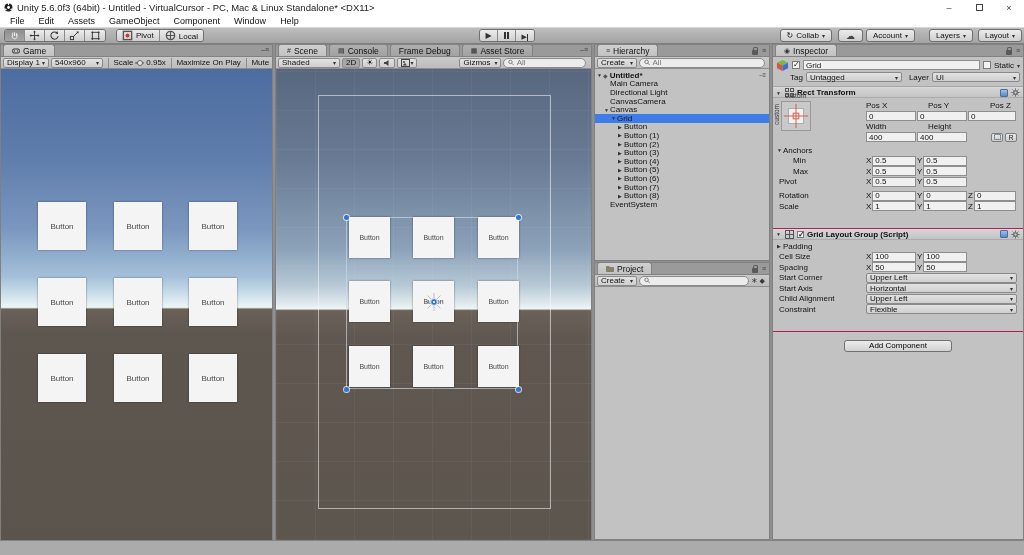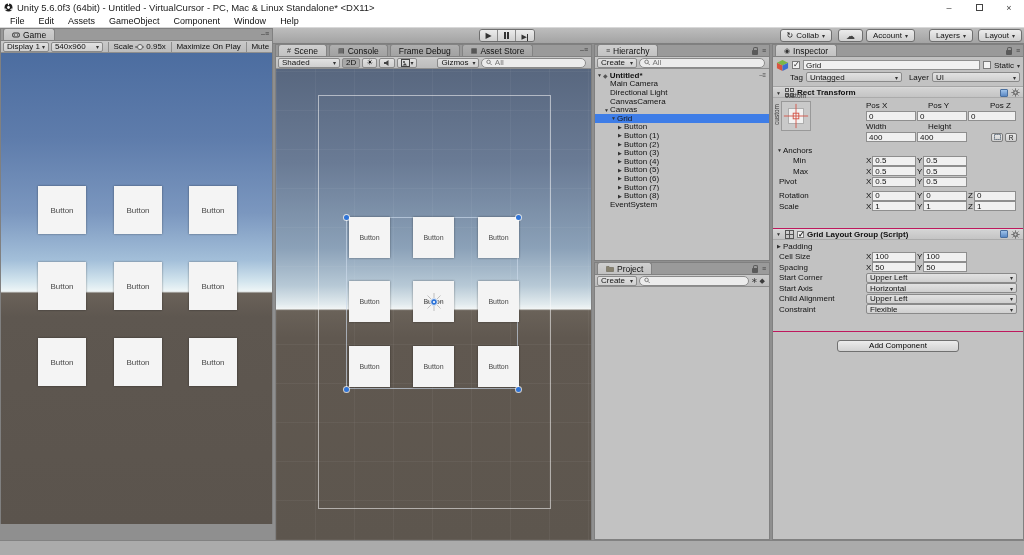--- a/index.html
+++ b/index.html
@@ -54,21 +54,21 @@
   .toolbtn { background:linear-gradient(#e2e2e2,#cfcfcf); border:1px solid #8a8a8a; border-radius:2px;
     height:10px; display:flex; align-items:center; font-size:8px; padding:0 3px; white-space:nowrap; }
   .toolbtn.pressed { background:#a8a8a8; }
   .searchbox { background:#ececec; border:1px solid #8a8a8a; border-radius:6px; height:10px;
     display:flex; align-items:center; gap:2px; padding:0 4px; flex:1; min-width:0; }
   .searchbox input { border:none; background:transparent; font-size:8px; width:100%;
     font-family:inherit; outline:none; color:#333; }
   .vdiv { width:1px; height:10px; background:#8e8e8e; margin:0 3px; }
 
   
-  #game-panel { left:0; top:28px; width:273px; height:496px; }
+  #game-panel { left:0; top:44px; width:273px; height:496px; }
   #game-content { position:relative; width:100%; height:471px; overflow:hidden;
     background:linear-gradient(180deg,#4c6da0 0%,#5e7cab 18%,#7b97bf 34%,#a3bfd9 44%,
       #d3e5ee 48.5%,#eff6f7 50.6%,#6a6259 51%,#5e5750 56%,#5b544d 100%); }
   #scene-panel { left:275px; top:44px; width:317px; height:496px; }
   #scene-content { position:relative; width:100%; height:471px; overflow:hidden;
     background:
       repeating-linear-gradient(90deg, rgba(255,255,255,.045) 0 1px, transparent 1px 39px),
       repeating-linear-gradient(0deg, rgba(255,255,255,.045) 0 1px, transparent 1px 39px),
       linear-gradient(180deg,#58677f 0%,#6a7b95 20%,#8ba1b8 38%,#b7c9d6 46%,
       #e2ebee 50%,#f1f5f5 50.9%,#6a6259 51.3%,#605850 57%,#5d564e 100%); }
@@ -118,21 +118,21 @@
   .collabel { width:50px; flex:none; margin-right:12px; }
   .pfx { flex:none; }
   .minibtn { width:12px; height:9px; background:linear-gradient(#e8e8e8,#cfcfcf); border:1px solid #7d7d7d;
     border-radius:2px; font-size:6.5px; display:flex; align-items:center; justify-content:center; flex:none; }
   #anchor-widget { position:absolute; left:8px; top:14px; width:30px; height:30px;
     background:#c9c9c9; border:1px solid #999; }
   #anchor-caption { position:absolute; left:12px; top:5px; font-size:6.5px; color:#333; }
   #anchor-side { position:absolute; left:-7px; top:24px; font-size:6.5px; color:#333;
     transform:rotate(-90deg); transform-origin:center; }
   .dd-wide { flex:1; }
-  #addcomp { margin:8px auto 16px auto; display:block; width:122px; height:12px; font-size:8px;
+  #addcomp { margin:8px auto 16px auto; display:block; width:108px; height:12px; font-size:8px;
     font-family:inherit; background:linear-gradient(#ececec,#d2d2d2); border:1px solid #707070;
     border-radius:3px; }
   #layout-props { position:absolute; left:0; bottom:0; width:100%; height:10px;
     background:linear-gradient(#b0b0b0,#9d9d9d); border-top:1px solid #8a8a8a;
     display:flex; align-items:center; font-size:8px; font-weight:bold; padding:0 4px; gap:4px; }
   #layout-props .dlines { flex:1; height:3px; border-top:1px solid #8a8a8a; border-bottom:1px solid #8a8a8a; }
   #bottom-strip { left:0; top:540px; width:1024px; height:15px; background:#ababab; border-top:1px solid #828282; }
 </style>
 </head>
 <body>
@@ -347,21 +347,21 @@
         </svg>
     </div>
     <div class="toolbtn">
       <svg width="9" height="8" viewBox="0 0 9 8">
           <rect x="0.5" y="0.5" width="8" height="7" fill="none" stroke="#444"></rect>
           <circle cx="3" cy="3" r="1" fill="#444"></circle>
           <path d="M1.5 6.5 l2.5 -2.5 2 2.5 z" fill="#444"></path>
         </svg>
       <span class="ddmark">▾</span>
     </div>
-    <div class="dropdown" style="width:42px;margin-left:18px">
+    <div class="dropdown" style="width:42px;margin-left:40px">
       <span>Gizmos</span>
         <span class="ddmark">▾</span>
     </div>
     <div class="searchbox" style="margin-right:3px">
       <svg width="7" height="7" viewBox="0 0 8 8">
           <circle cx="3.2" cy="3.2" r="2.2" fill="none" stroke="#666"></circle>
           <path d="M5 5 L7.2 7.2" stroke="#666"></path>
         </svg>
       <input placeholder="All" style="">
     </div>

